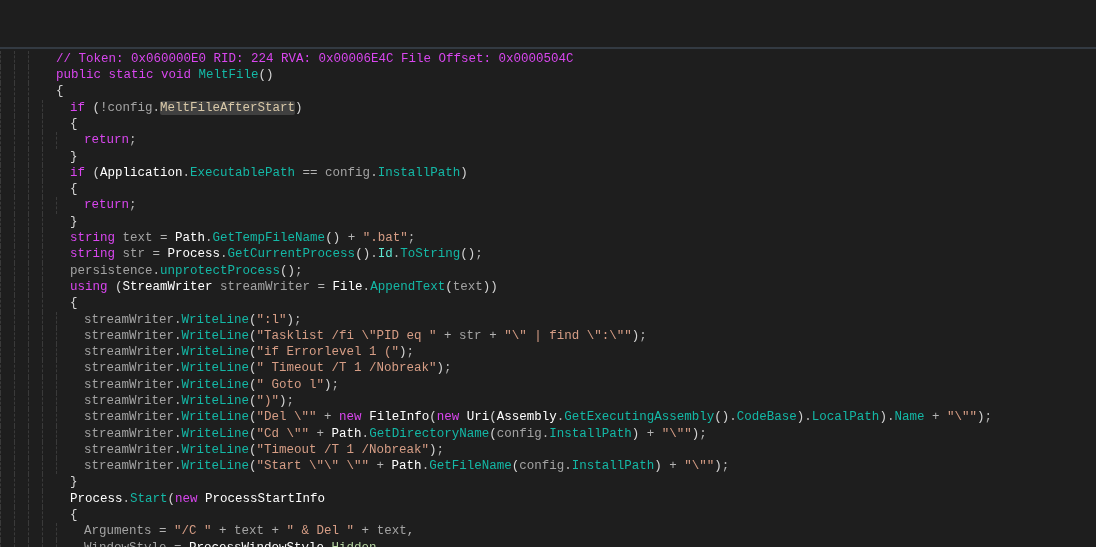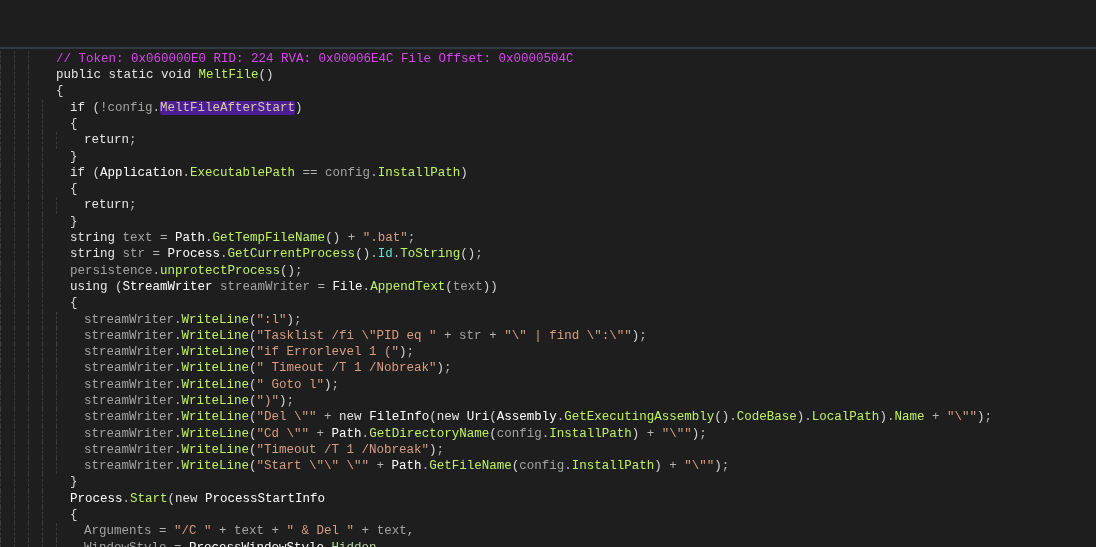--- a/index.html
+++ b/index.html
@@ -3,29 +3,29 @@
 <meta charset="utf-8">
 <style>
   html,body{margin:0;padding:0;background:#1e1e1e;color:#d4d4d4;font-family:Consolas,"Courier New",monospace;font-size:12.5px;line-height:1.3}
   .editor{position:relative;width:1096px;height:547px;overflow:hidden;background:#1e1e1e;white-space:pre;padding-top:2px}
   .line{position:relative;padding-left:14px;height:16.3px}
   .guides{position:absolute;left:0;top:0;bottom:0;display:flex}
   .guide{width:14px;height:100%;border-left:1px dashed #3a3a3a;box-sizing:border-box}
   .tok{white-space:pre}
   
   .c-comment{color:#d946ef}
-  .c-kw{color:#e5e5e5}
+  .c-kw{color:#d946ef}
   .c-type{color:#ffffff}
-  .c-method{color:#bef264}
+  .c-method{color:#14b8a6}
   .c-str{color:#d69d85}
   .c-op{color:#b4b4b4}
   .c-plain{color:#d4d4d4}
   .c-var{color:#a3a3a3}
   .c-prop{color:#5eead4}
-  .c-hl{color:#d8c8a8;background:#4c1d95;border-radius:2px}
+  .c-hl{color:#d8c8a8;background:#404040;border-radius:2px}
   .c-enum{color:#b8d7a3}
   
   .lineHL{position:absolute;left:0;right:0;height:2px;background:#333a42;top:47px}
 </style>
 </head>
 <body>
 
 <div class="editor">
   <div class="lineHL"></div>
   <div id="lines"><div class="line" style="padding-left:56px"><div class="guides"><div class="guide"></div><div class="guide"></div><div class="guide"></div></div><span class="tok c-comment">// Token: 0x060000E0 RID: 224 RVA: 0x00006E4C File Offset: 0x0000504C</span></div><div class="line" style="padding-left:56px"><div class="guides"><div class="guide"></div><div class="guide"></div><div class="guide"></div></div><span class="tok c-kw">public</span><span class="tok c-plain"> </span><span class="tok c-kw">static</span><span class="tok c-plain"> </span><span class="tok c-kw">void</span><span class="tok c-plain"> </span><span class="tok c-method">MeltFile</span><span class="tok c-plain">()</span></div><div class="line" style="padding-left:56px"><div class="guides"><div class="guide"></div><div class="guide"></div><div class="guide"></div></div><span class="tok c-plain">{</span></div><div class="line" style="padding-left:70px"><div class="guides"><div class="guide"></div><div class="guide"></div><div class="guide"></div><div class="guide"></div></div><span class="tok c-kw">if</span><span class="tok c-plain"> (</span><span class="tok c-op">!</span><span class="tok c-var">config</span><span class="tok c-op">.</span><span class="tok c-hl">MeltFileAfterStart</span><span class="tok c-plain">)</span></div><div class="line" style="padding-left:70px"><div class="guides"><div class="guide"></div><div class="guide"></div><div class="guide"></div><div class="guide"></div></div><span class="tok c-plain">{</span></div><div class="line" style="padding-left:84px"><div class="guides"><div class="guide"></div><div class="guide"></div><div class="guide"></div><div class="guide"></div><div class="guide"></div></div><span class="tok c-kw">return</span><span class="tok c-op">;</span></div><div class="line" style="padding-left:70px"><div class="guides"><div class="guide"></div><div class="guide"></div><div class="guide"></div><div class="guide"></div></div><span class="tok c-plain">}</span></div><div class="line" style="padding-left:70px"><div class="guides"><div class="guide"></div><div class="guide"></div><div class="guide"></div><div class="guide"></div></div><span class="tok c-kw">if</span><span class="tok c-plain"> (</span><span class="tok c-type">Application</span><span class="tok c-op">.</span><span class="tok c-method">ExecutablePath</span><span class="tok c-op"> == </span><span class="tok c-var">config</span><span class="tok c-op">.</span><span class="tok c-method">InstallPath</span><span class="tok c-plain">)</span></div><div class="line" style="padding-left:70px"><div class="guides"><div class="guide"></div><div class="guide"></div><div class="guide"></div><div class="guide"></div></div><span class="tok c-plain">{</span></div><div class="line" style="padding-left:84px"><div class="guides"><div class="guide"></div><div class="guide"></div><div class="guide"></div><div class="guide"></div><div class="guide"></div></div><span class="tok c-kw">return</span><span class="tok c-op">;</span></div><div class="line" style="padding-left:70px"><div class="guides"><div class="guide"></div><div class="guide"></div><div class="guide"></div><div class="guide"></div></div><span class="tok c-plain">}</span></div><div class="line" style="padding-left:70px"><div class="guides"><div class="guide"></div><div class="guide"></div><div class="guide"></div><div class="guide"></div></div><span class="tok c-kw">string</span><span class="tok c-plain"> </span><span class="tok c-var">text</span><span class="tok c-op"> = </span><span class="tok c-type">Path</span><span class="tok c-op">.</span><span class="tok c-method">GetTempFileName</span><span class="tok c-plain">()</span><span class="tok c-op"> + </span><span class="tok c-str">".bat"</span><span class="tok c-op">;</span></div><div class="line" style="padding-left:70px"><div class="guides"><div class="guide"></div><div class="guide"></div><div class="guide"></div><div class="guide"></div></div><span class="tok c-kw">string</span><span class="tok c-plain"> </span><span class="tok c-var">str</span><span class="tok c-op"> = </span><span class="tok c-type">Process</span><span class="tok c-op">.</span><span class="tok c-method">GetCurrentProcess</span><span class="tok c-plain">()</span><span class="tok c-op">.</span><span class="tok c-prop">Id</span><span class="tok c-op">.</span><span class="tok c-method">ToString</span><span class="tok c-plain">()</span><span class="tok c-op">;</span></div><div class="line" style="padding-left:70px"><div class="guides"><div class="guide"></div><div class="guide"></div><div class="guide"></div><div class="guide"></div></div><span class="tok c-var">persistence</span><span class="tok c-op">.</span><span class="tok c-method">unprotectProcess</span><span class="tok c-plain">()</span><span class="tok c-op">;</span></div><div class="line" style="padding-left:70px"><div class="guides"><div class="guide"></div><div class="guide"></div><div class="guide"></div><div class="guide"></div></div><span class="tok c-kw">using</span><span class="tok c-plain"> (</span><span class="tok c-type">StreamWriter</span><span class="tok c-plain"> </span><span class="tok c-var">streamWriter</span><span class="tok c-op"> = </span><span class="tok c-type">File</span><span class="tok c-op">.</span><span class="tok c-method">AppendText</span><span class="tok c-plain">(</span><span class="tok c-var">text</span><span class="tok c-plain">))</span></div><div class="line" style="padding-left:70px"><div class="guides"><div class="guide"></div><div class="guide"></div><div class="guide"></div><div class="guide"></div></div><span class="tok c-plain">{</span></div><div class="line" style="padding-left:84px"><div class="guides"><div class="guide"></div><div class="guide"></div><div class="guide"></div><div class="guide"></div><div class="guide"></div></div><span class="tok c-var">streamWriter</span><span class="tok c-op">.</span><span class="tok c-method">WriteLine</span><span class="tok c-plain">(</span><span class="tok c-str">":l"</span><span class="tok c-plain">)</span><span class="tok c-op">;</span></div><div class="line" style="padding-left:84px"><div class="guides"><div class="guide"></div><div class="guide"></div><div class="guide"></div><div class="guide"></div><div class="guide"></div></div><span class="tok c-var">streamWriter</span><span class="tok c-op">.</span><span class="tok c-method">WriteLine</span><span class="tok c-plain">(</span><span class="tok c-str">"Tasklist /fi \"PID eq "</span><span class="tok c-op"> + </span><span class="tok c-var">str</span><span class="tok c-op"> + </span><span class="tok c-str">"\" | find \":\""</span><span class="tok c-plain">)</span><span class="tok c-op">;</span></div><div class="line" style="padding-left:84px"><div class="guides"><div class="guide"></div><div class="guide"></div><div class="guide"></div><div class="guide"></div><div class="guide"></div></div><span class="tok c-var">streamWriter</span><span class="tok c-op">.</span><span class="tok c-method">WriteLine</span><span class="tok c-plain">(</span><span class="tok c-str">"if Errorlevel 1 ("</span><span class="tok c-plain">)</span><span class="tok c-op">;</span></div><div class="line" style="padding-left:84px"><div class="guides"><div class="guide"></div><div class="guide"></div><div class="guide"></div><div class="guide"></div><div class="guide"></div></div><span class="tok c-var">streamWriter</span><span class="tok c-op">.</span><span class="tok c-method">WriteLine</span><span class="tok c-plain">(</span><span class="tok c-str">" Timeout /T 1 /Nobreak"</span><span class="tok c-plain">)</span><span class="tok c-op">;</span></div><div class="line" style="padding-left:84px"><div class="guides"><div class="guide"></div><div class="guide"></div><div class="guide"></div><div class="guide"></div><div class="guide"></div></div><span class="tok c-var">streamWriter</span><span class="tok c-op">.</span><span class="tok c-method">WriteLine</span><span class="tok c-plain">(</span><span class="tok c-str">" Goto l"</span><span class="tok c-plain">)</span><span class="tok c-op">;</span></div><div class="line" style="padding-left:84px"><div class="guides"><div class="guide"></div><div class="guide"></div><div class="guide"></div><div class="guide"></div><div class="guide"></div></div><span class="tok c-var">streamWriter</span><span class="tok c-op">.</span><span class="tok c-method">WriteLine</span><span class="tok c-plain">(</span><span class="tok c-str">")"</span><span class="tok c-plain">)</span><span class="tok c-op">;</span></div><div class="line" style="padding-left:84px"><div class="guides"><div class="guide"></div><div class="guide"></div><div class="guide"></div><div class="guide"></div><div class="guide"></div></div><span class="tok c-var">streamWriter</span><span class="tok c-op">.</span><span class="tok c-method">WriteLine</span><span class="tok c-plain">(</span><span class="tok c-str">"Del \""</span><span class="tok c-op"> + </span><span class="tok c-kw">new</span><span class="tok c-plain"> </span><span class="tok c-type">FileInfo</span><span class="tok c-plain">(</span><span class="tok c-kw">new</span><span class="tok c-plain"> </span><span class="tok c-type">Uri</span><span class="tok c-plain">(</span><span class="tok c-type">Assembly</span><span class="tok c-op">.</span><span class="tok c-method">GetExecutingAssembly</span><span class="tok c-plain">()</span><span class="tok c-op">.</span><span class="tok c-method">CodeBase</span><span class="tok c-plain">)</span><span class="tok c-op">.</span><span class="tok c-method">LocalPath</span><span class="tok c-plain">)</span><span class="tok c-op">.</span><span class="tok c-method">Name</span><span class="tok c-op"> + </span><span class="tok c-str">"\""</span><span class="tok c-plain">)</span><span class="tok c-op">;</span></div><div class="line" style="padding-left:84px"><div class="guides"><div class="guide"></div><div class="guide"></div><div class="guide"></div><div class="guide"></div><div class="guide"></div></div><span class="tok c-var">streamWriter</span><span class="tok c-op">.</span><span class="tok c-method">WriteLine</span><span class="tok c-plain">(</span><span class="tok c-str">"Cd \""</span><span class="tok c-op"> + </span><span class="tok c-type">Path</span><span class="tok c-op">.</span><span class="tok c-method">GetDirectoryName</span><span class="tok c-plain">(</span><span class="tok c-var">config</span><span class="tok c-op">.</span><span class="tok c-method">InstallPath</span><span class="tok c-plain">)</span><span class="tok c-op"> + </span><span class="tok c-str">"\""</span><span class="tok c-plain">)</span><span class="tok c-op">;</span></div><div class="line" style="padding-left:84px"><div class="guides"><div class="guide"></div><div class="guide"></div><div class="guide"></div><div class="guide"></div><div class="guide"></div></div><span class="tok c-var">streamWriter</span><span class="tok c-op">.</span><span class="tok c-method">WriteLine</span><span class="tok c-plain">(</span><span class="tok c-str">"Timeout /T 1 /Nobreak"</span><span class="tok c-plain">)</span><span class="tok c-op">;</span></div><div class="line" style="padding-left:84px"><div class="guides"><div class="guide"></div><div class="guide"></div><div class="guide"></div><div class="guide"></div><div class="guide"></div></div><span class="tok c-var">streamWriter</span><span class="tok c-op">.</span><span class="tok c-method">WriteLine</span><span class="tok c-plain">(</span><span class="tok c-str">"Start \"\" \""</span><span class="tok c-op"> + </span><span class="tok c-type">Path</span><span class="tok c-op">.</span><span class="tok c-method">GetFileName</span><span class="tok c-plain">(</span><span class="tok c-var">config</span><span class="tok c-op">.</span><span class="tok c-method">InstallPath</span><span class="tok c-plain">)</span><span class="tok c-op"> + </span><span class="tok c-str">"\""</span><span class="tok c-plain">)</span><span class="tok c-op">;</span></div><div class="line" style="padding-left:70px"><div class="guides"><div class="guide"></div><div class="guide"></div><div class="guide"></div><div class="guide"></div></div><span class="tok c-plain">}</span></div><div class="line" style="padding-left:70px"><div class="guides"><div class="guide"></div><div class="guide"></div><div class="guide"></div><div class="guide"></div></div><span class="tok c-type">Process</span><span class="tok c-op">.</span><span class="tok c-method">Start</span><span class="tok c-plain">(</span><span class="tok c-kw">new</span><span class="tok c-plain"> </span><span class="tok c-type">ProcessStartInfo</span></div><div class="line" style="padding-left:70px"><div class="guides"><div class="guide"></div><div class="guide"></div><div class="guide"></div><div class="guide"></div></div><span class="tok c-plain">{</span></div><div class="line" style="padding-left:84px"><div class="guides"><div class="guide"></div><div class="guide"></div><div class="guide"></div><div class="guide"></div><div class="guide"></div></div><span class="tok c-var">Arguments</span><span class="tok c-op"> = </span><span class="tok c-str">"/C "</span><span class="tok c-op"> + </span><span class="tok c-var">text</span><span class="tok c-op"> + </span><span class="tok c-str">" &amp; Del "</span><span class="tok c-op"> + </span><span class="tok c-var">text</span><span class="tok c-op">,</span></div><div class="line" style="padding-left:84px"><div class="guides"><div class="guide"></div><div class="guide"></div><div class="guide"></div><div class="guide"></div><div class="guide"></div></div><span class="tok c-var">WindowStyle</span><span class="tok c-op"> = </span><span class="tok c-type">ProcessWindowStyle</span><span class="tok c-op">.</span><span class="tok c-enum">Hidden</span><span class="tok c-op">,</span></div></div>

